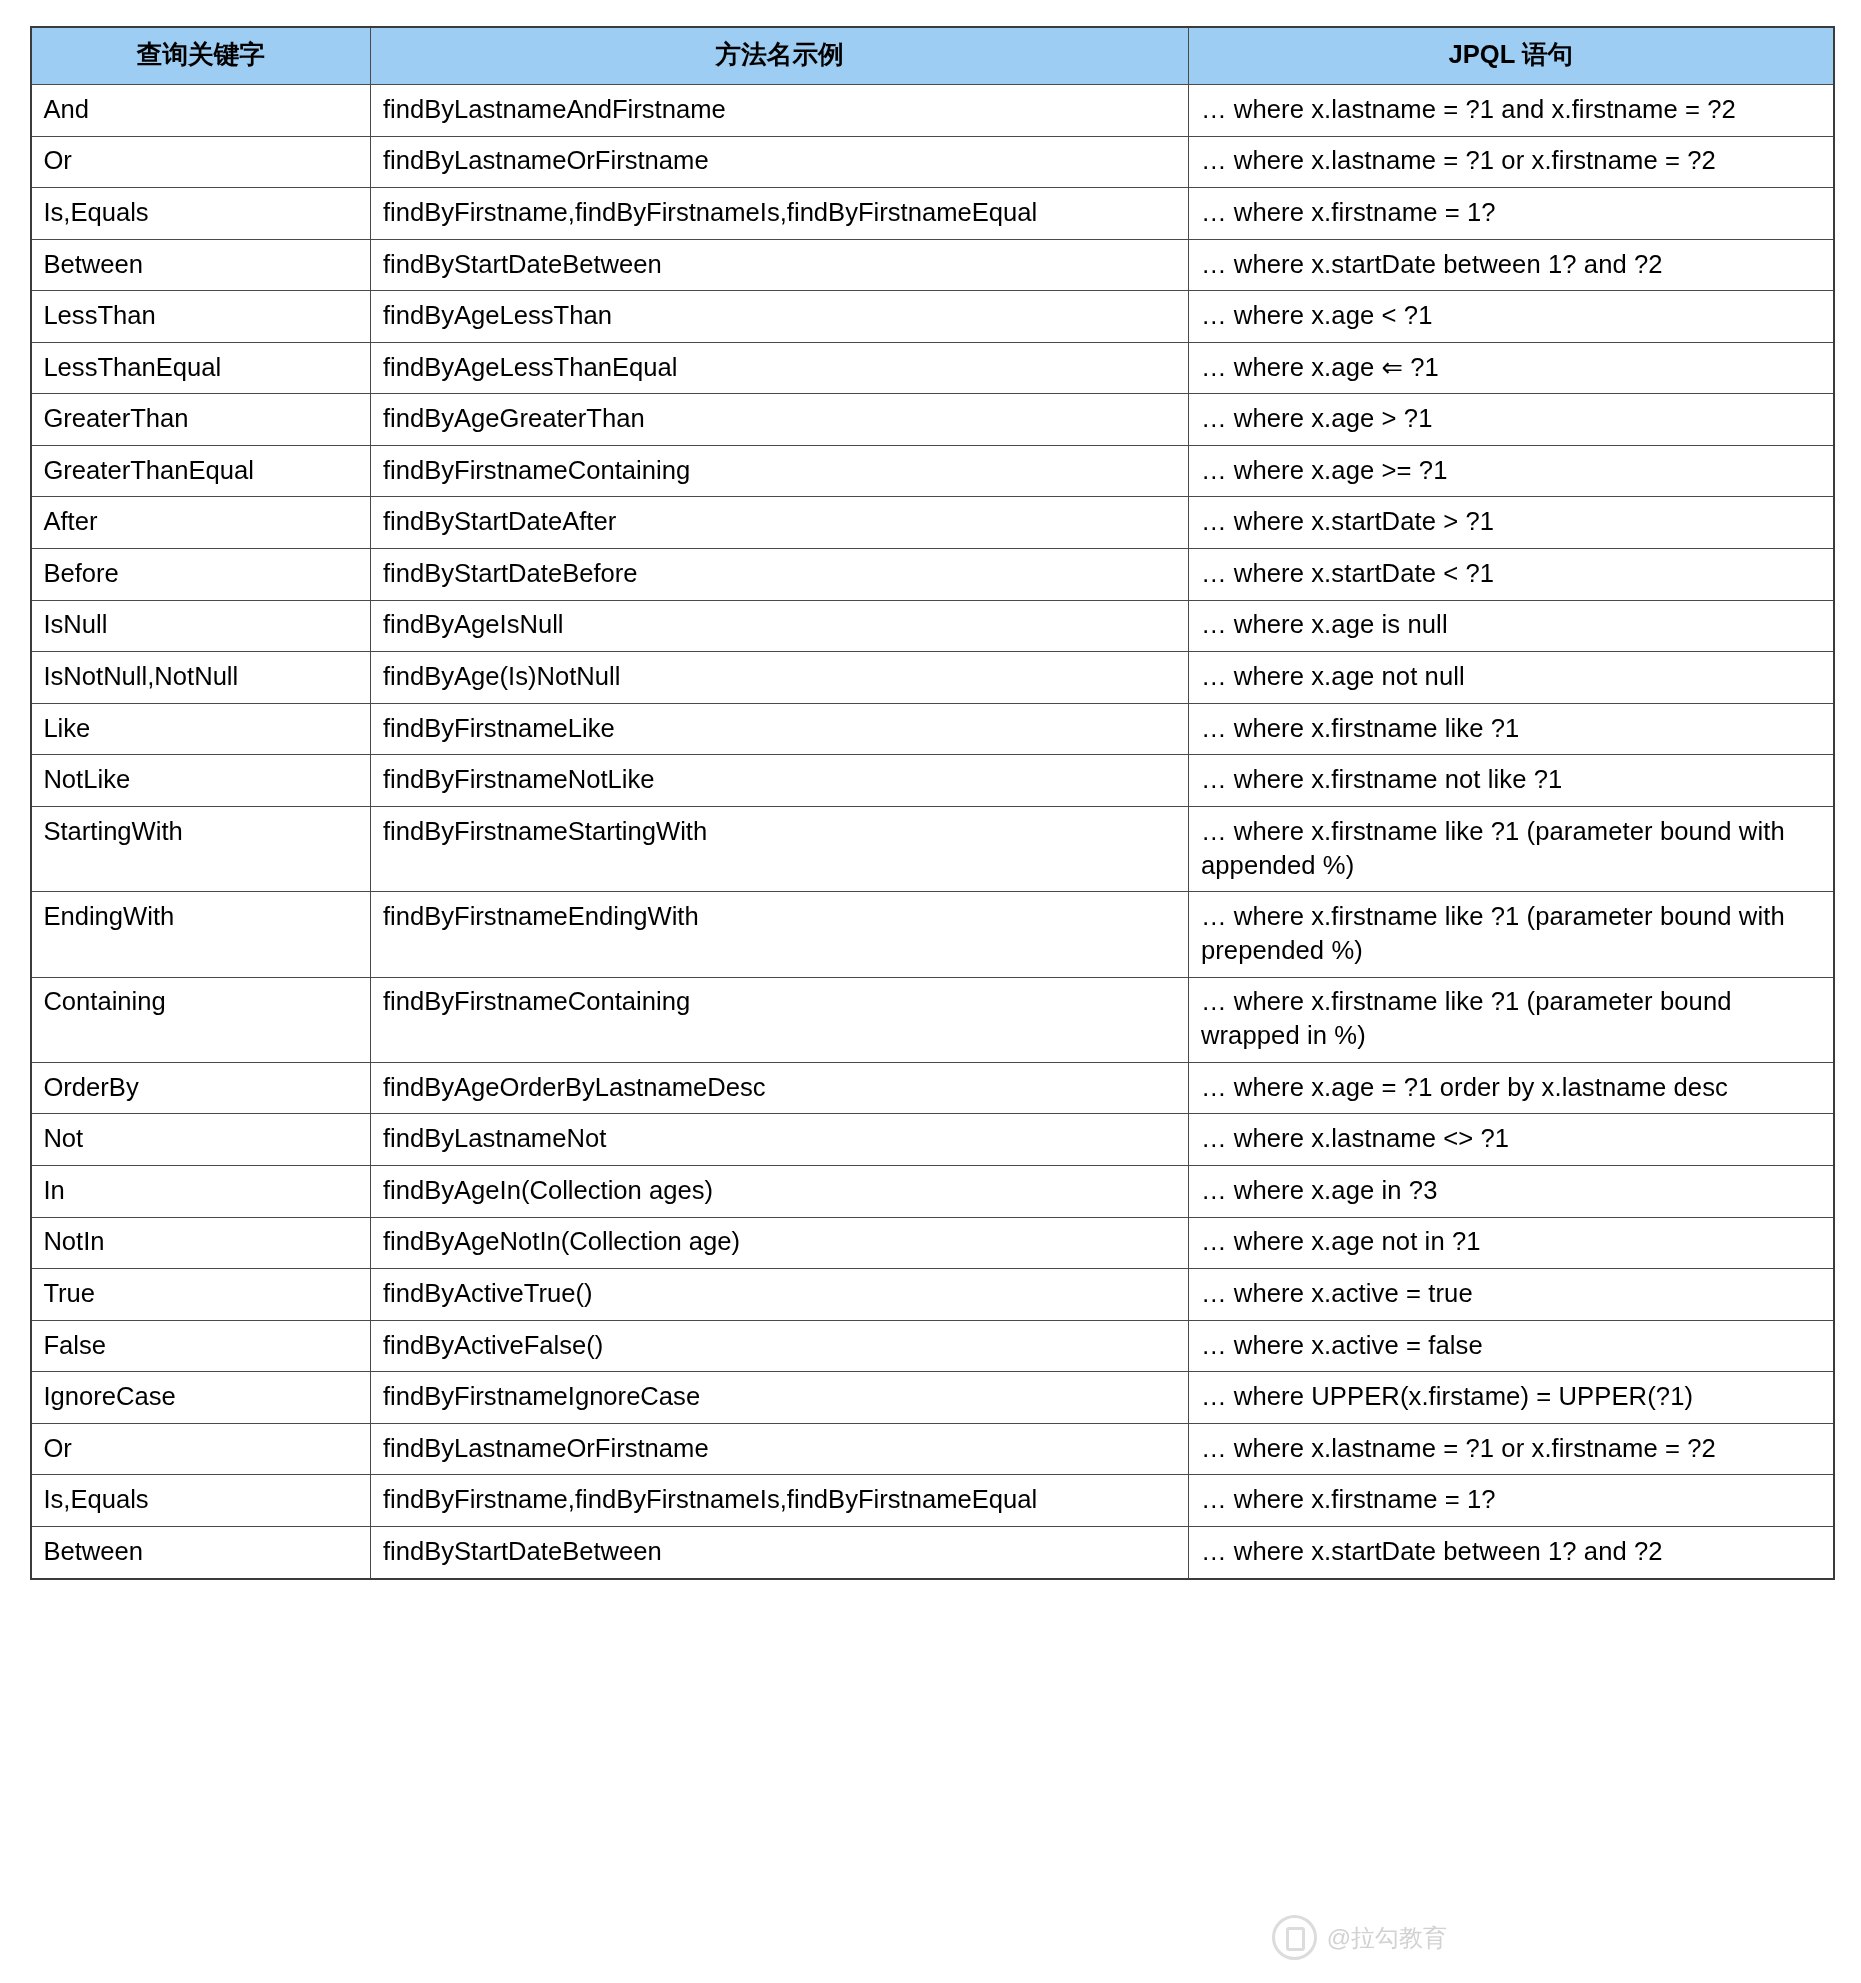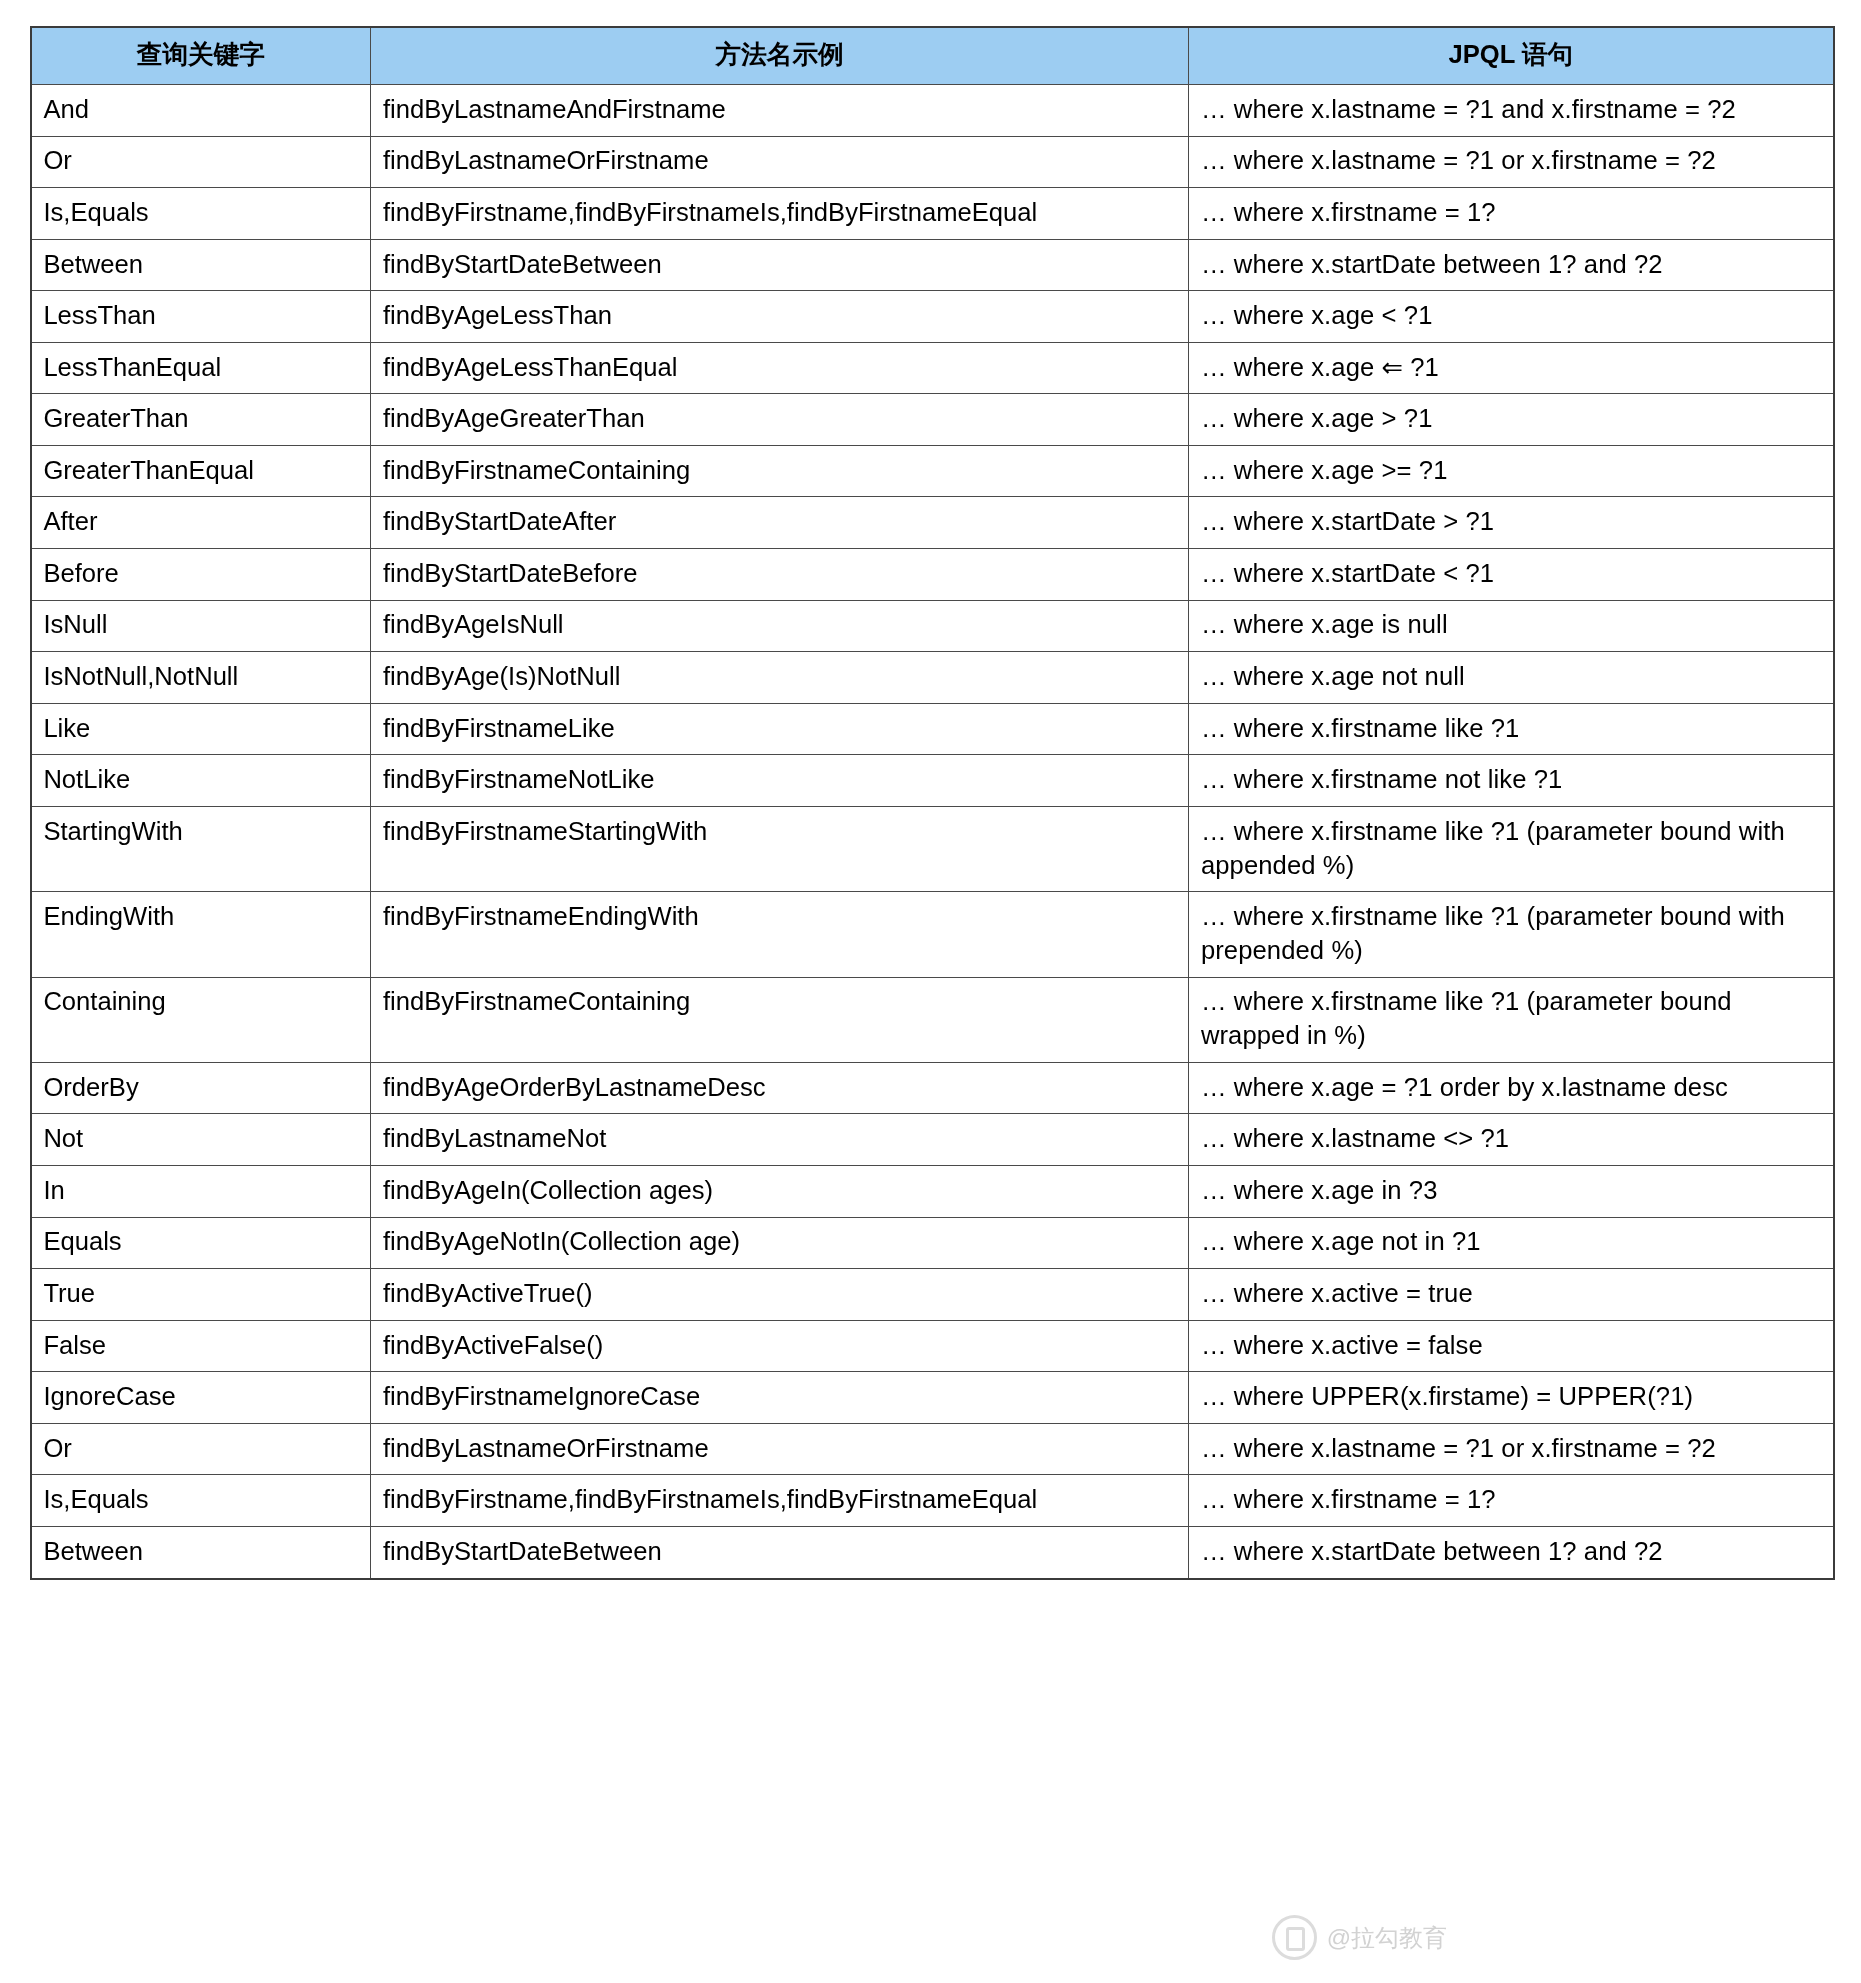--- a/index.html
+++ b/index.html
@@ -198,21 +198,21 @@
           <td class="kw">Not</td>
           <td class="method">findByLastnameNot</td>
           <td class="jpql">… where x.lastname &lt;&gt; ?1</td>
         </tr>
         <tr>
           <td class="kw">In</td>
           <td class="method">findByAgeIn(Collection ages)</td>
           <td class="jpql">… where x.age in ?3</td>
         </tr>
         <tr>
-          <td class="kw">Equals</td>
+          <td class="kw">NotIn</td>
           <td class="method">findByAgeNotIn(Collection age)</td>
           <td class="jpql">… where x.age not in ?1</td>
         </tr>
         <tr>
           <td class="kw">True</td>
           <td class="method">findByActiveTrue()</td>
           <td class="jpql">… where x.active = true</td>
         </tr>
         <tr>
           <td class="kw">False</td>

